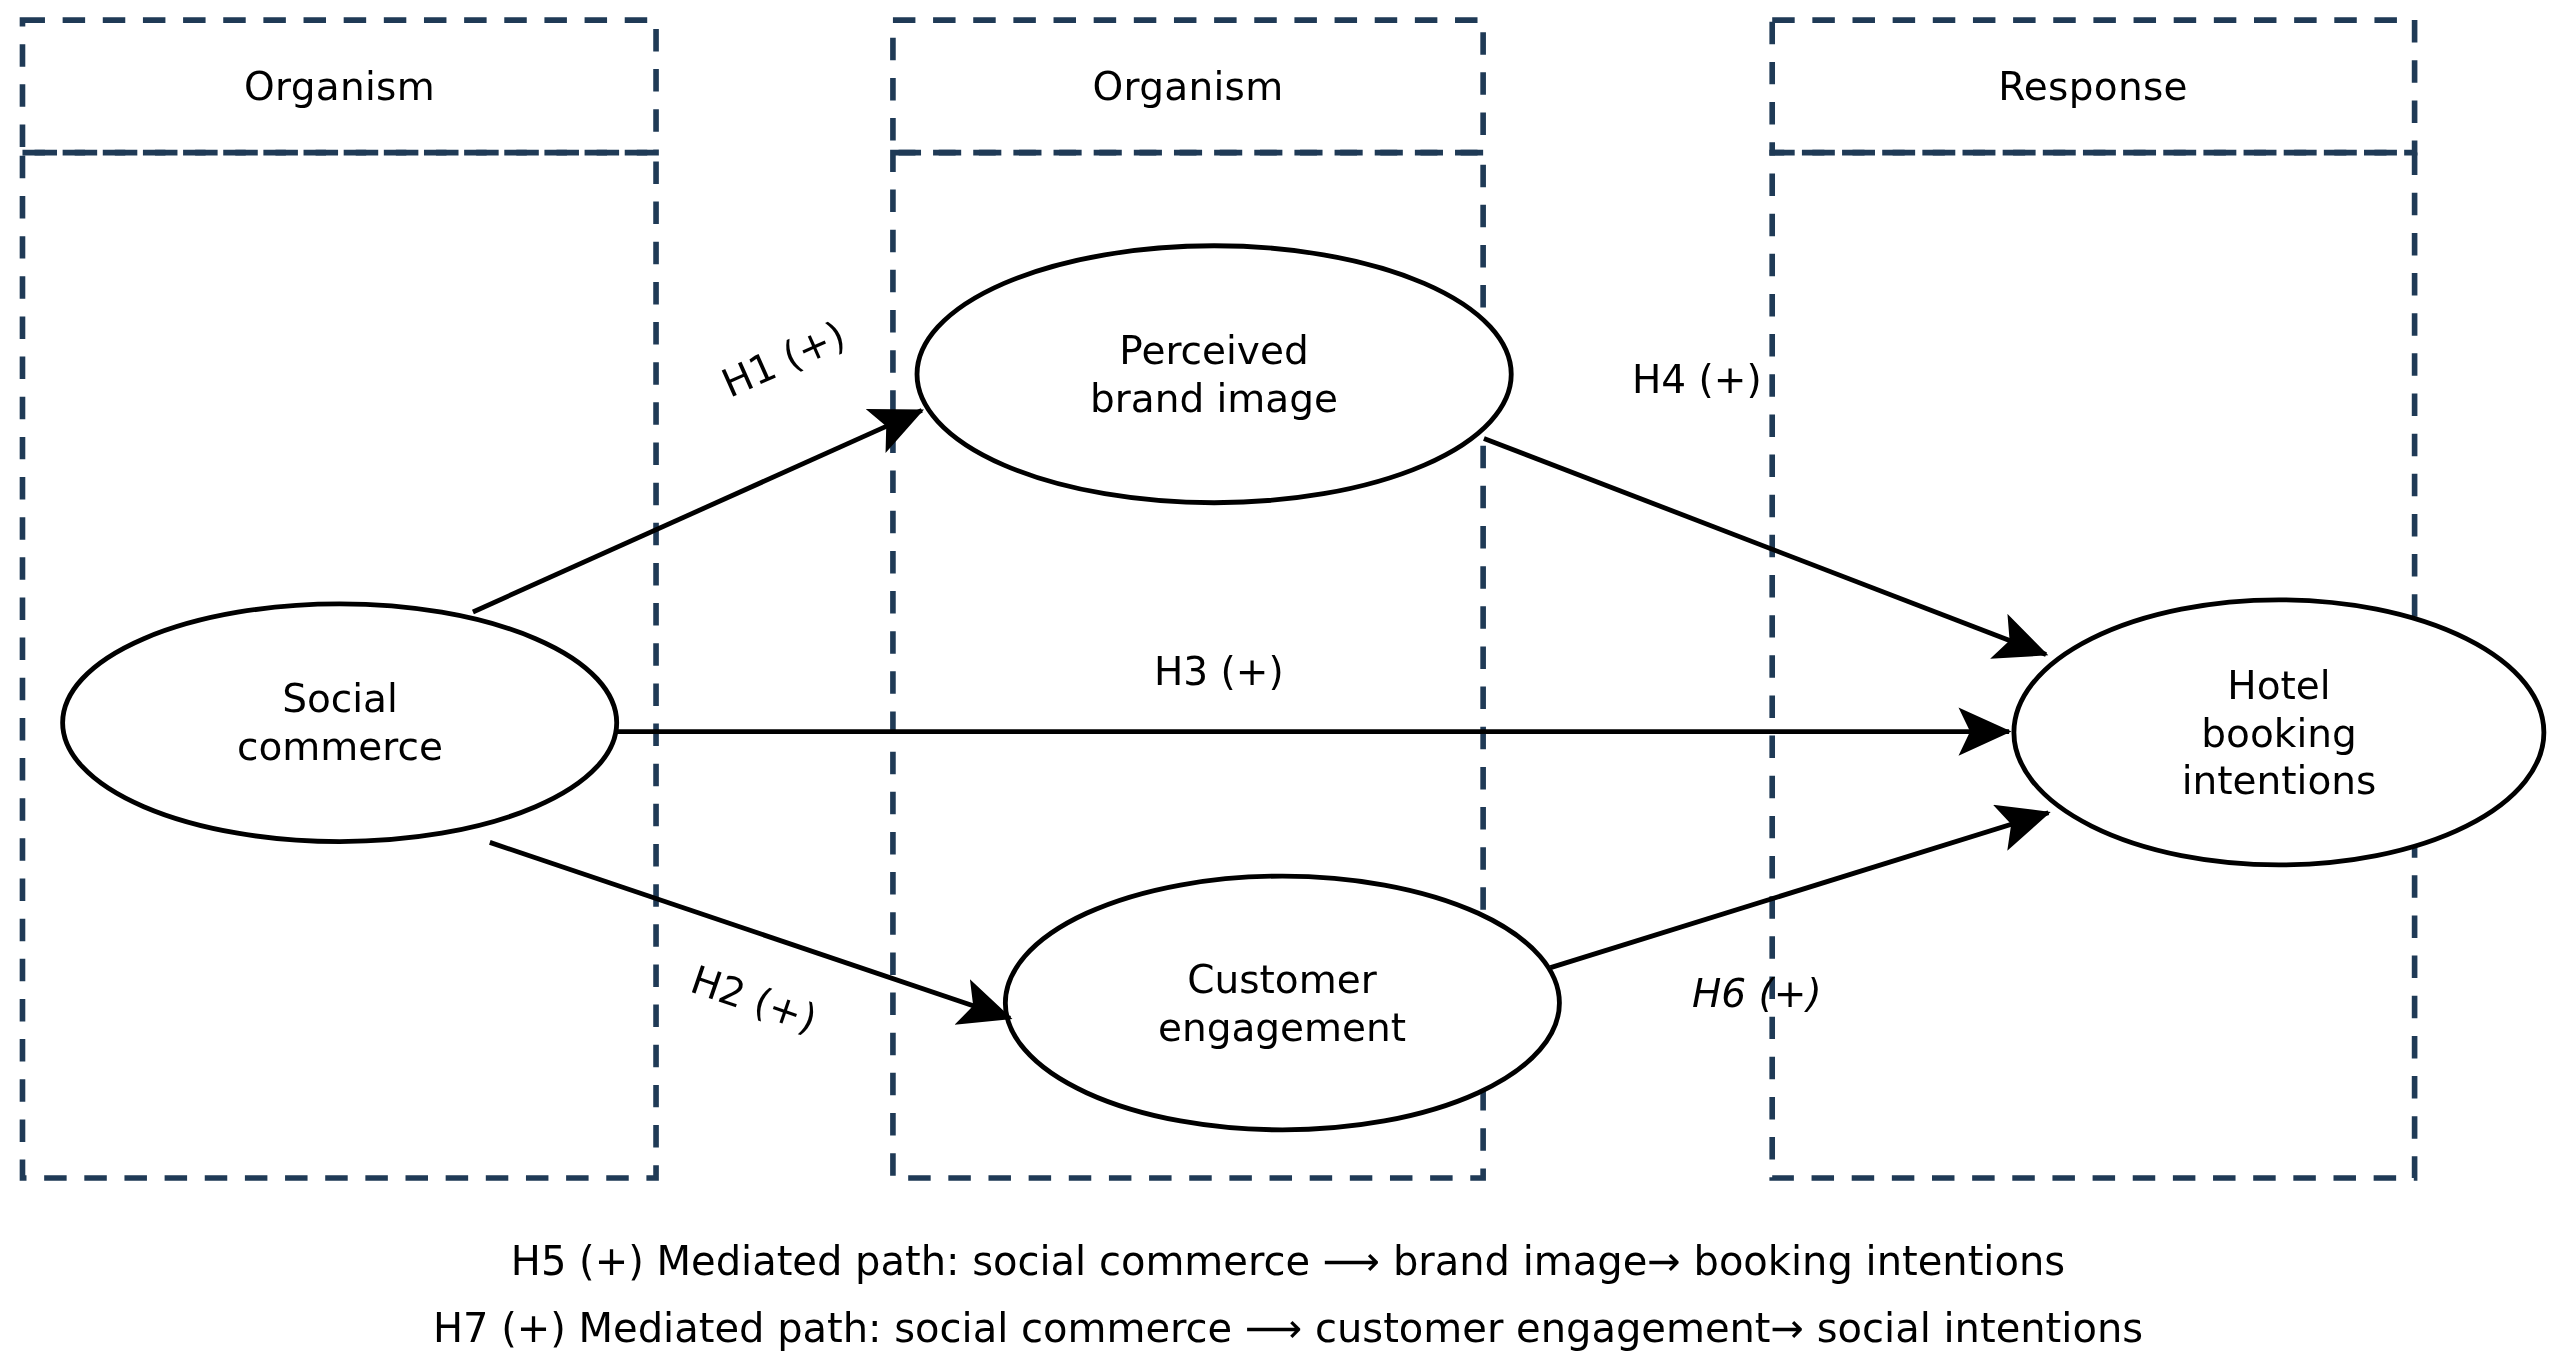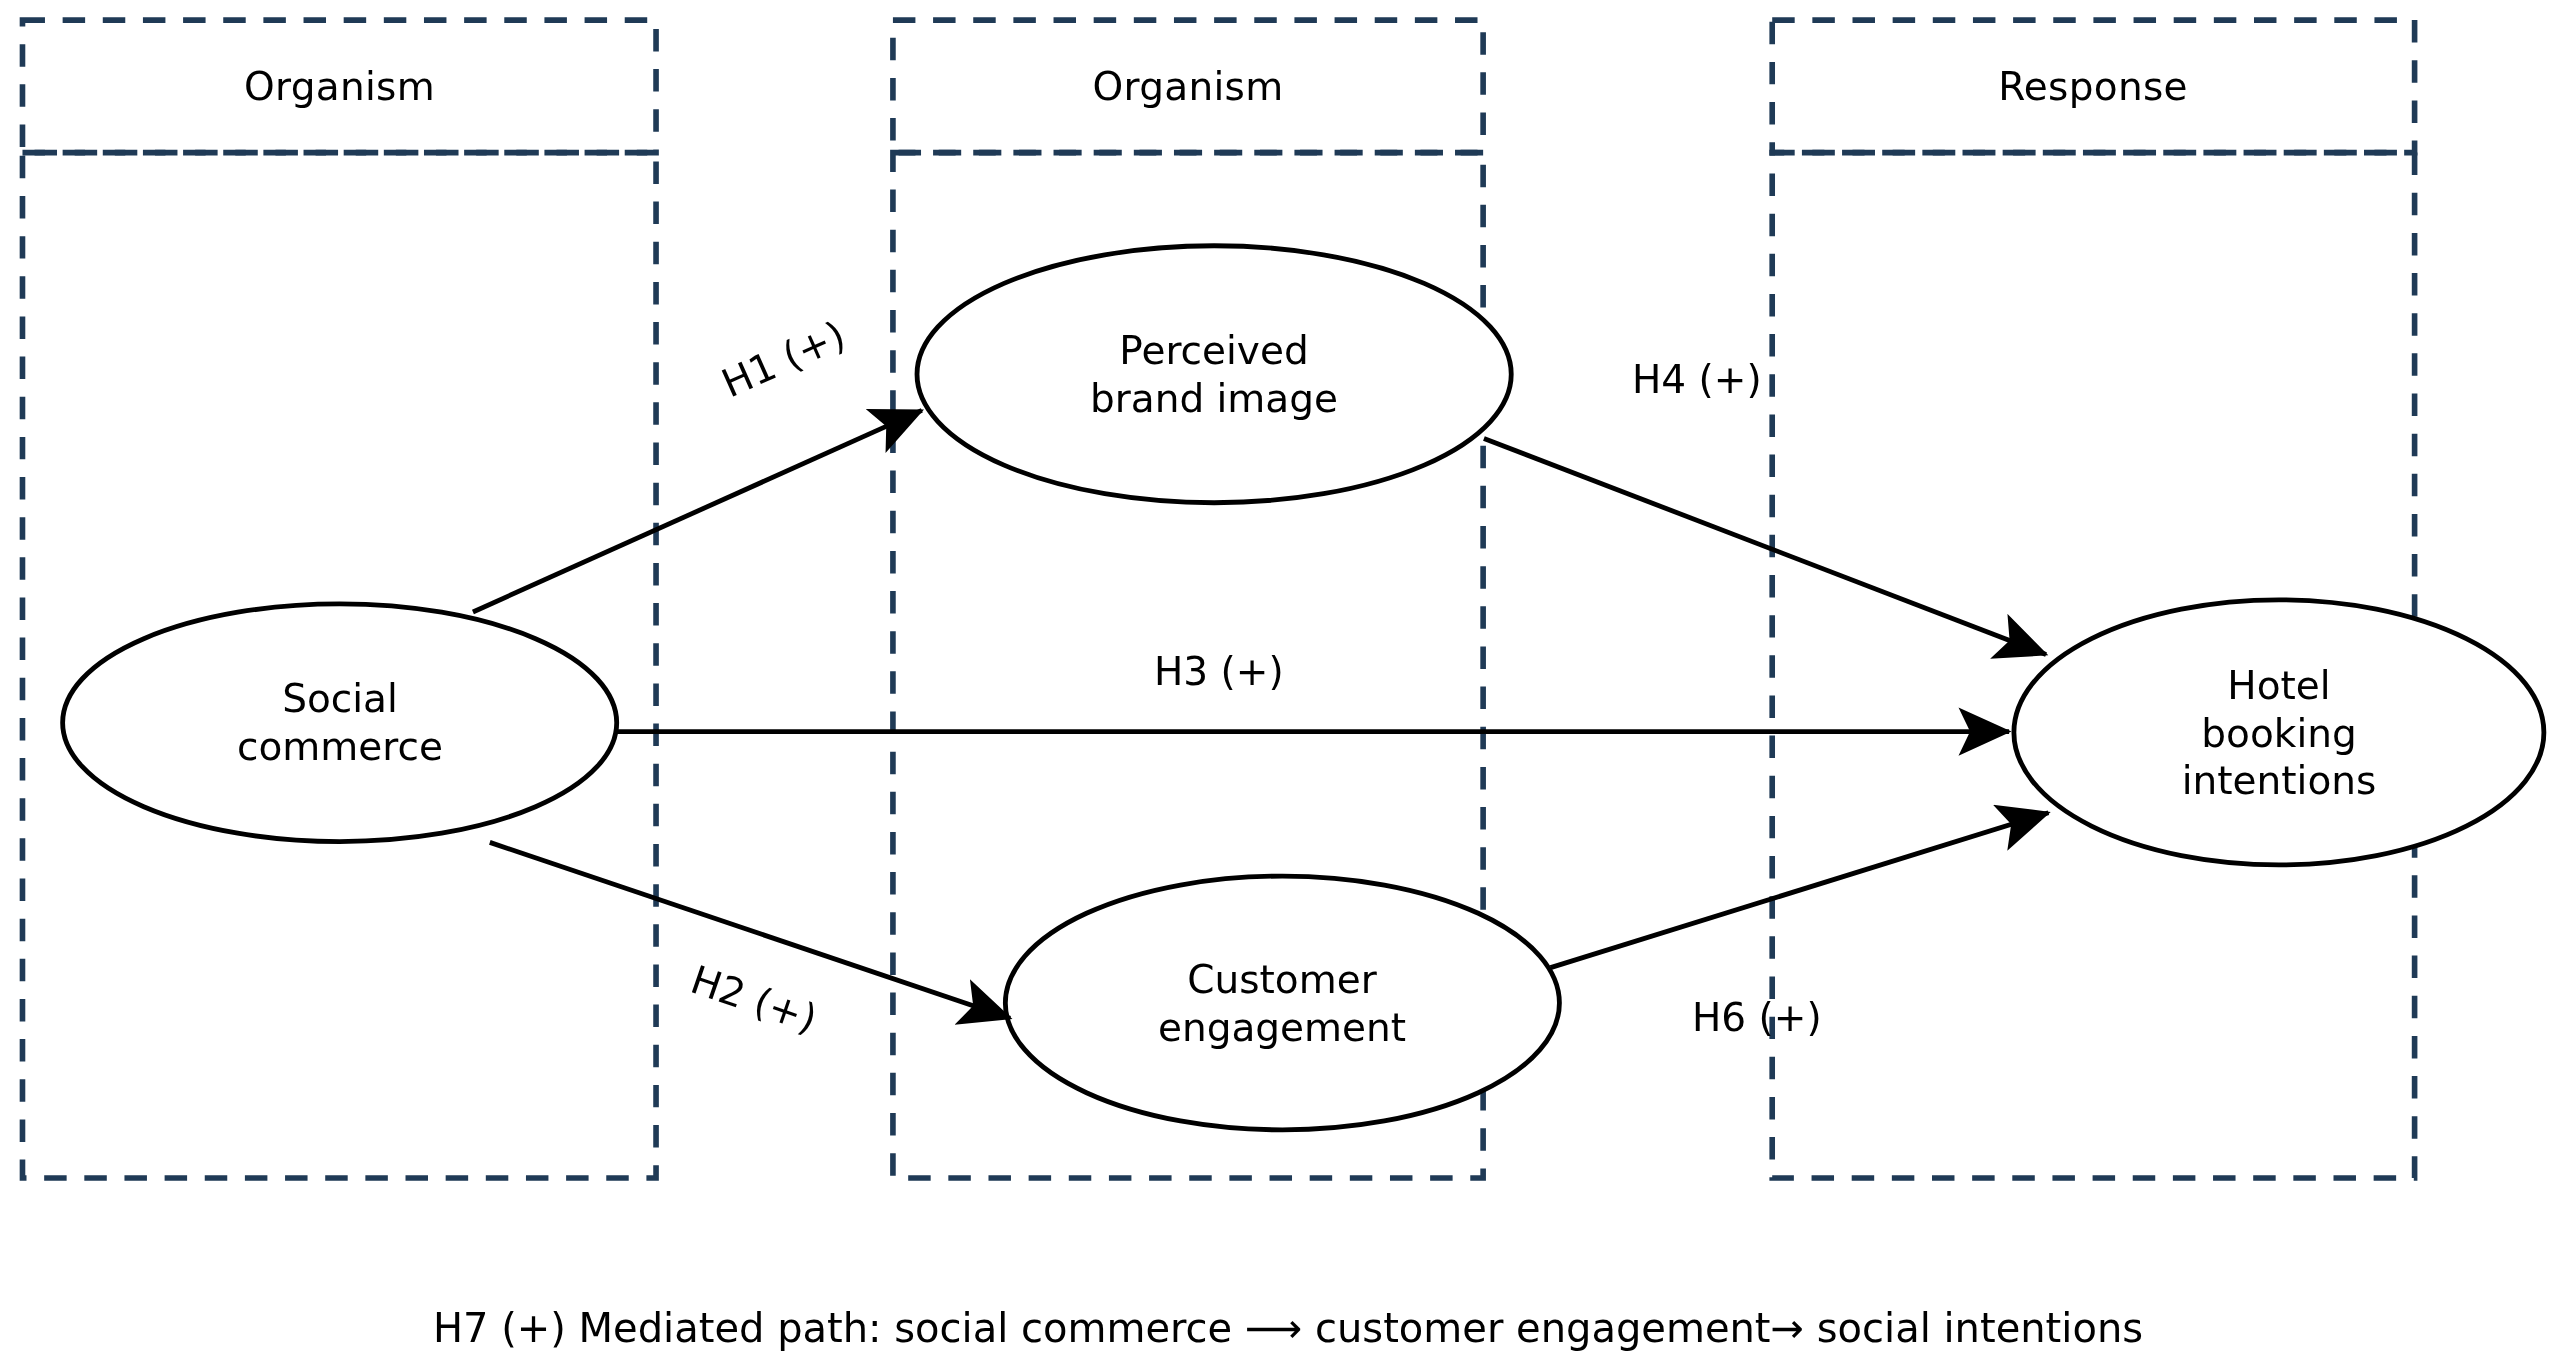--- a/index.html
+++ b/index.html
@@ -88,18 +88,19 @@
   </div>
 
   <div class="hlabel" style="left:715px;top:365px;transform:rotate(-24deg);transform-origin:left top;">H1 (+)</div>
 
   <div class="hlabel" style="left:700px;top:957px;transform:rotate(19deg);transform-origin:left top;">H2 (+)</div>
 
   <div class="hlabel" style="left:1154px;top:649px;">H3 (+)</div>
 
   <div class="hlabel" style="left:1632px;top:357px;">H4 (+)</div>
 
-  <div class="hlabel" style="left:1692px;top:995px;">H6  (+)</div>
+  <div class="hlabel" style="left:1692px;top:971px;font-style:italic;">H6  (+)</div>
 
+  <div class="caption" style="top:1238px;">H5 (+) Mediated path: social commerce ⟶ brand image→ booking intentions</div>
   <div class="caption" style="top:1305px;">H7 (+) Mediated path: social commerce ⟶ customer engagement→ social intentions</div>
 
 </div>
 
 
 </body></html>

